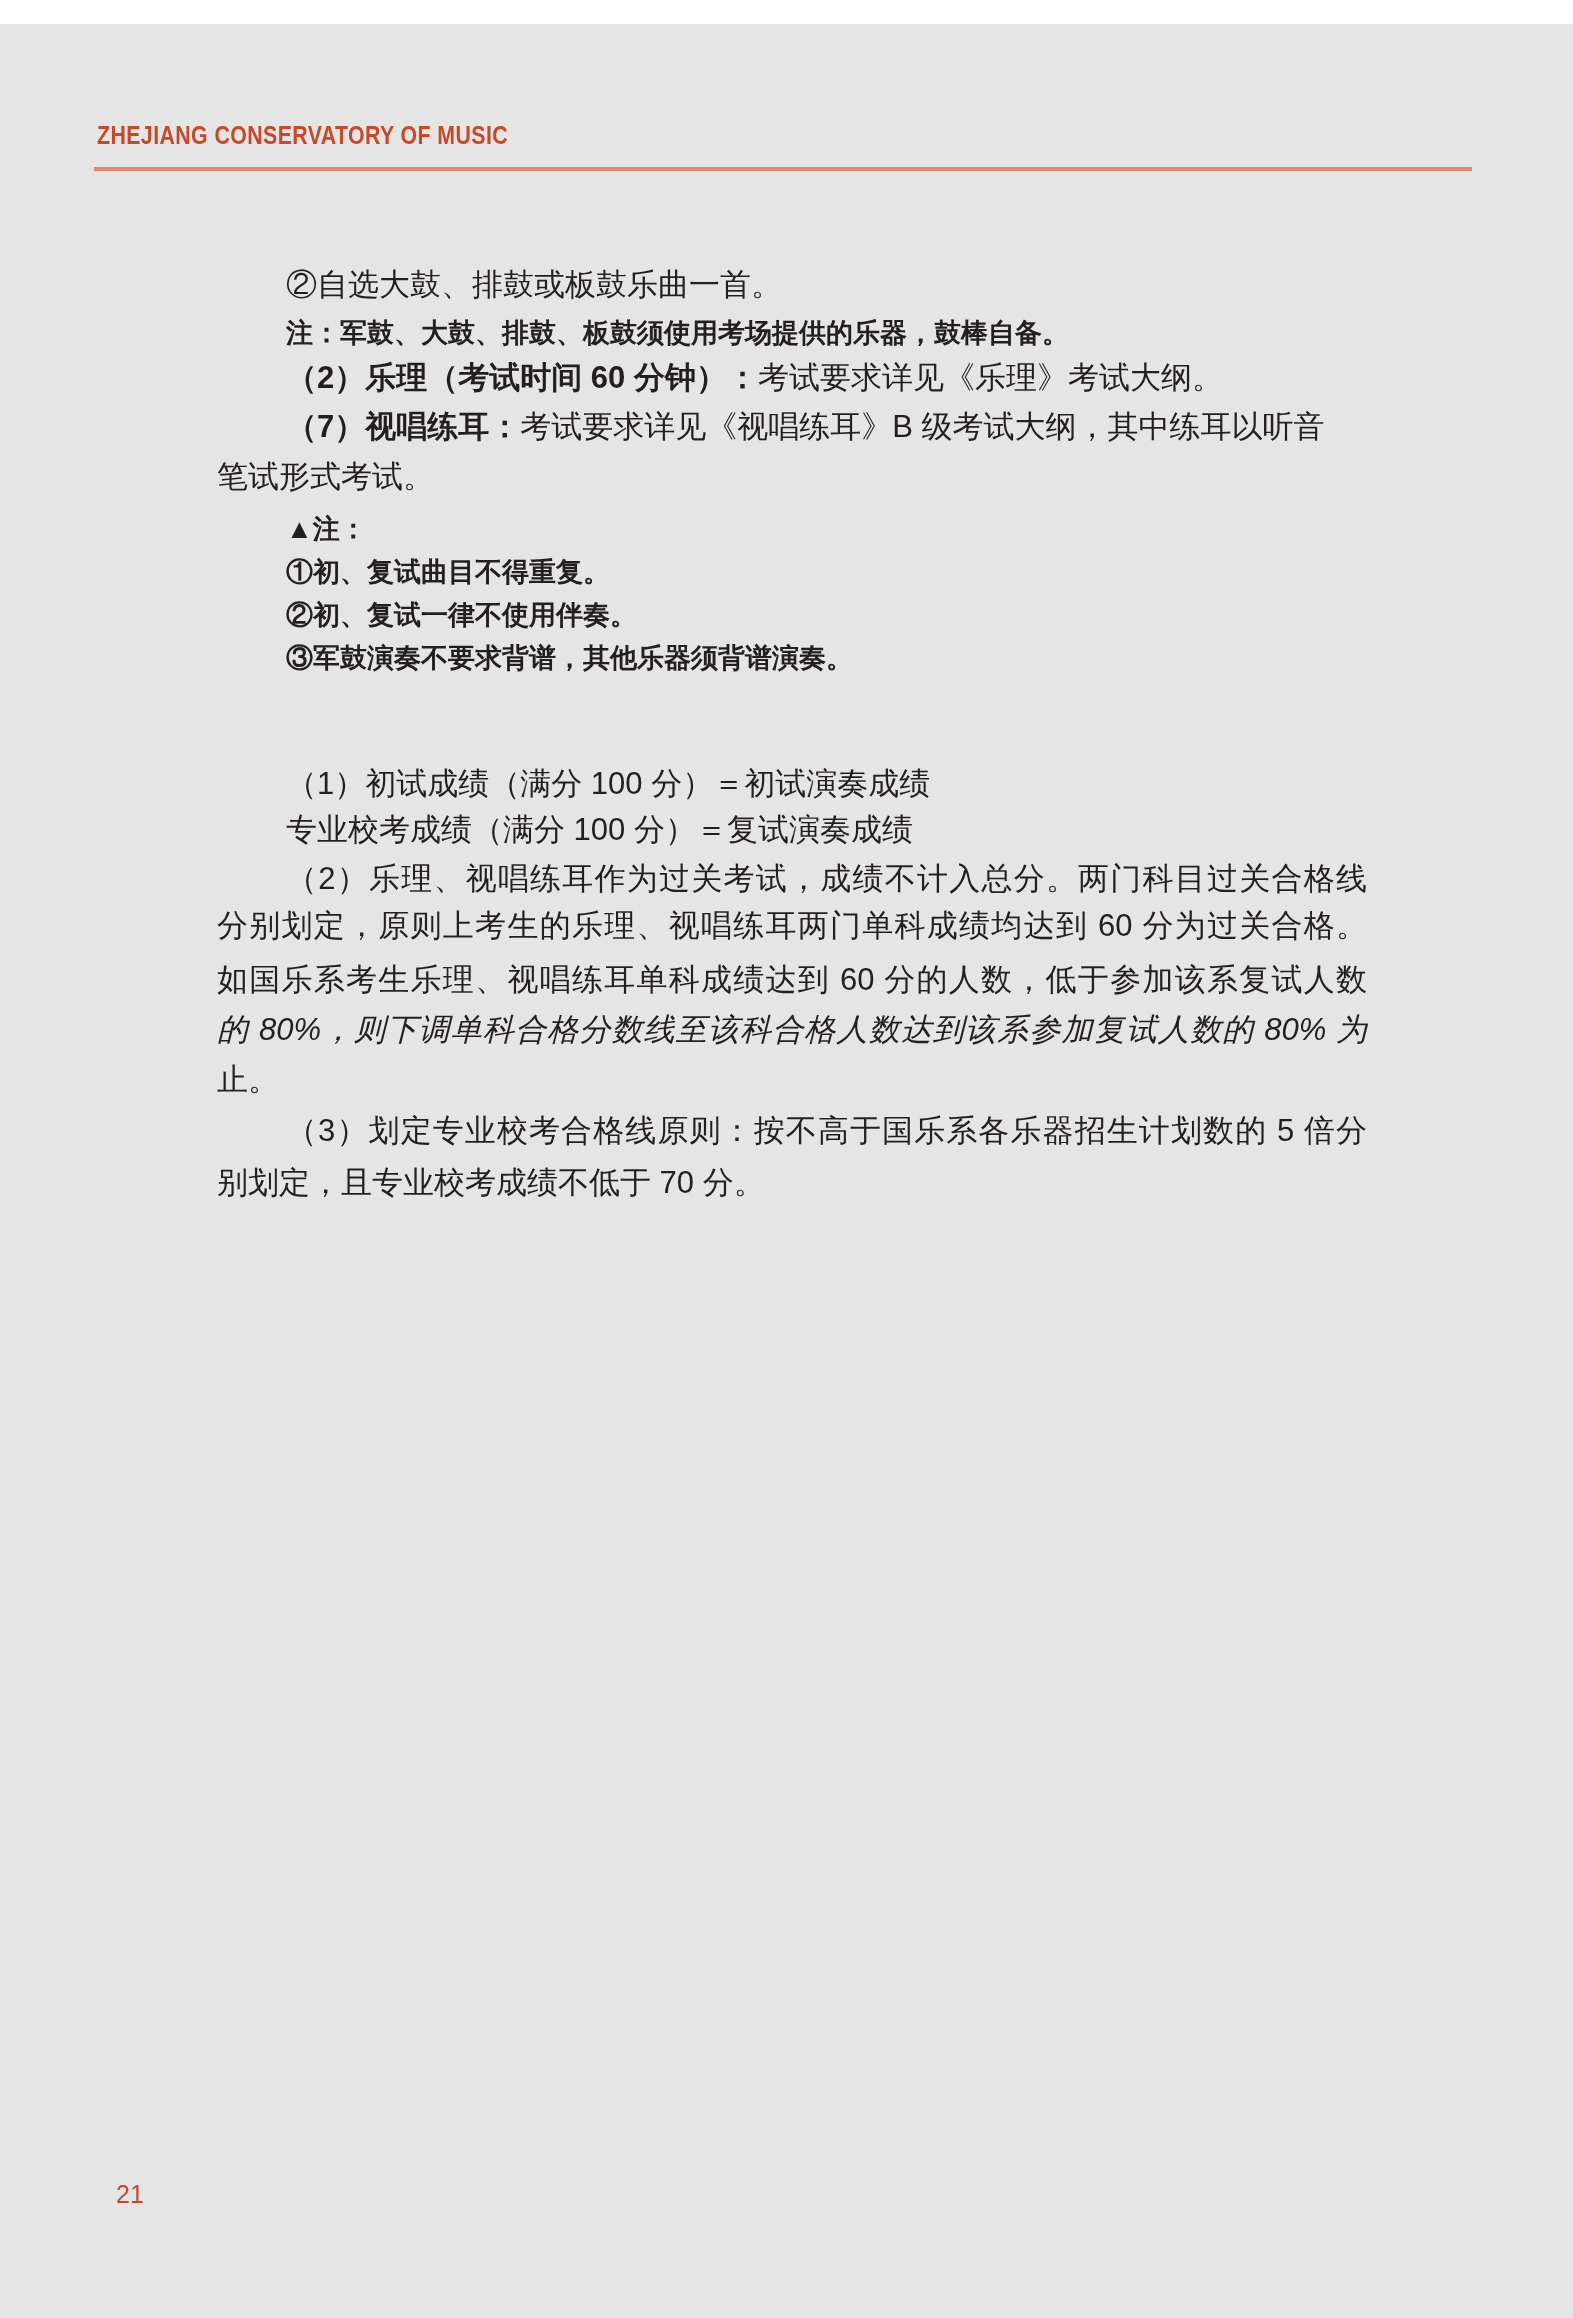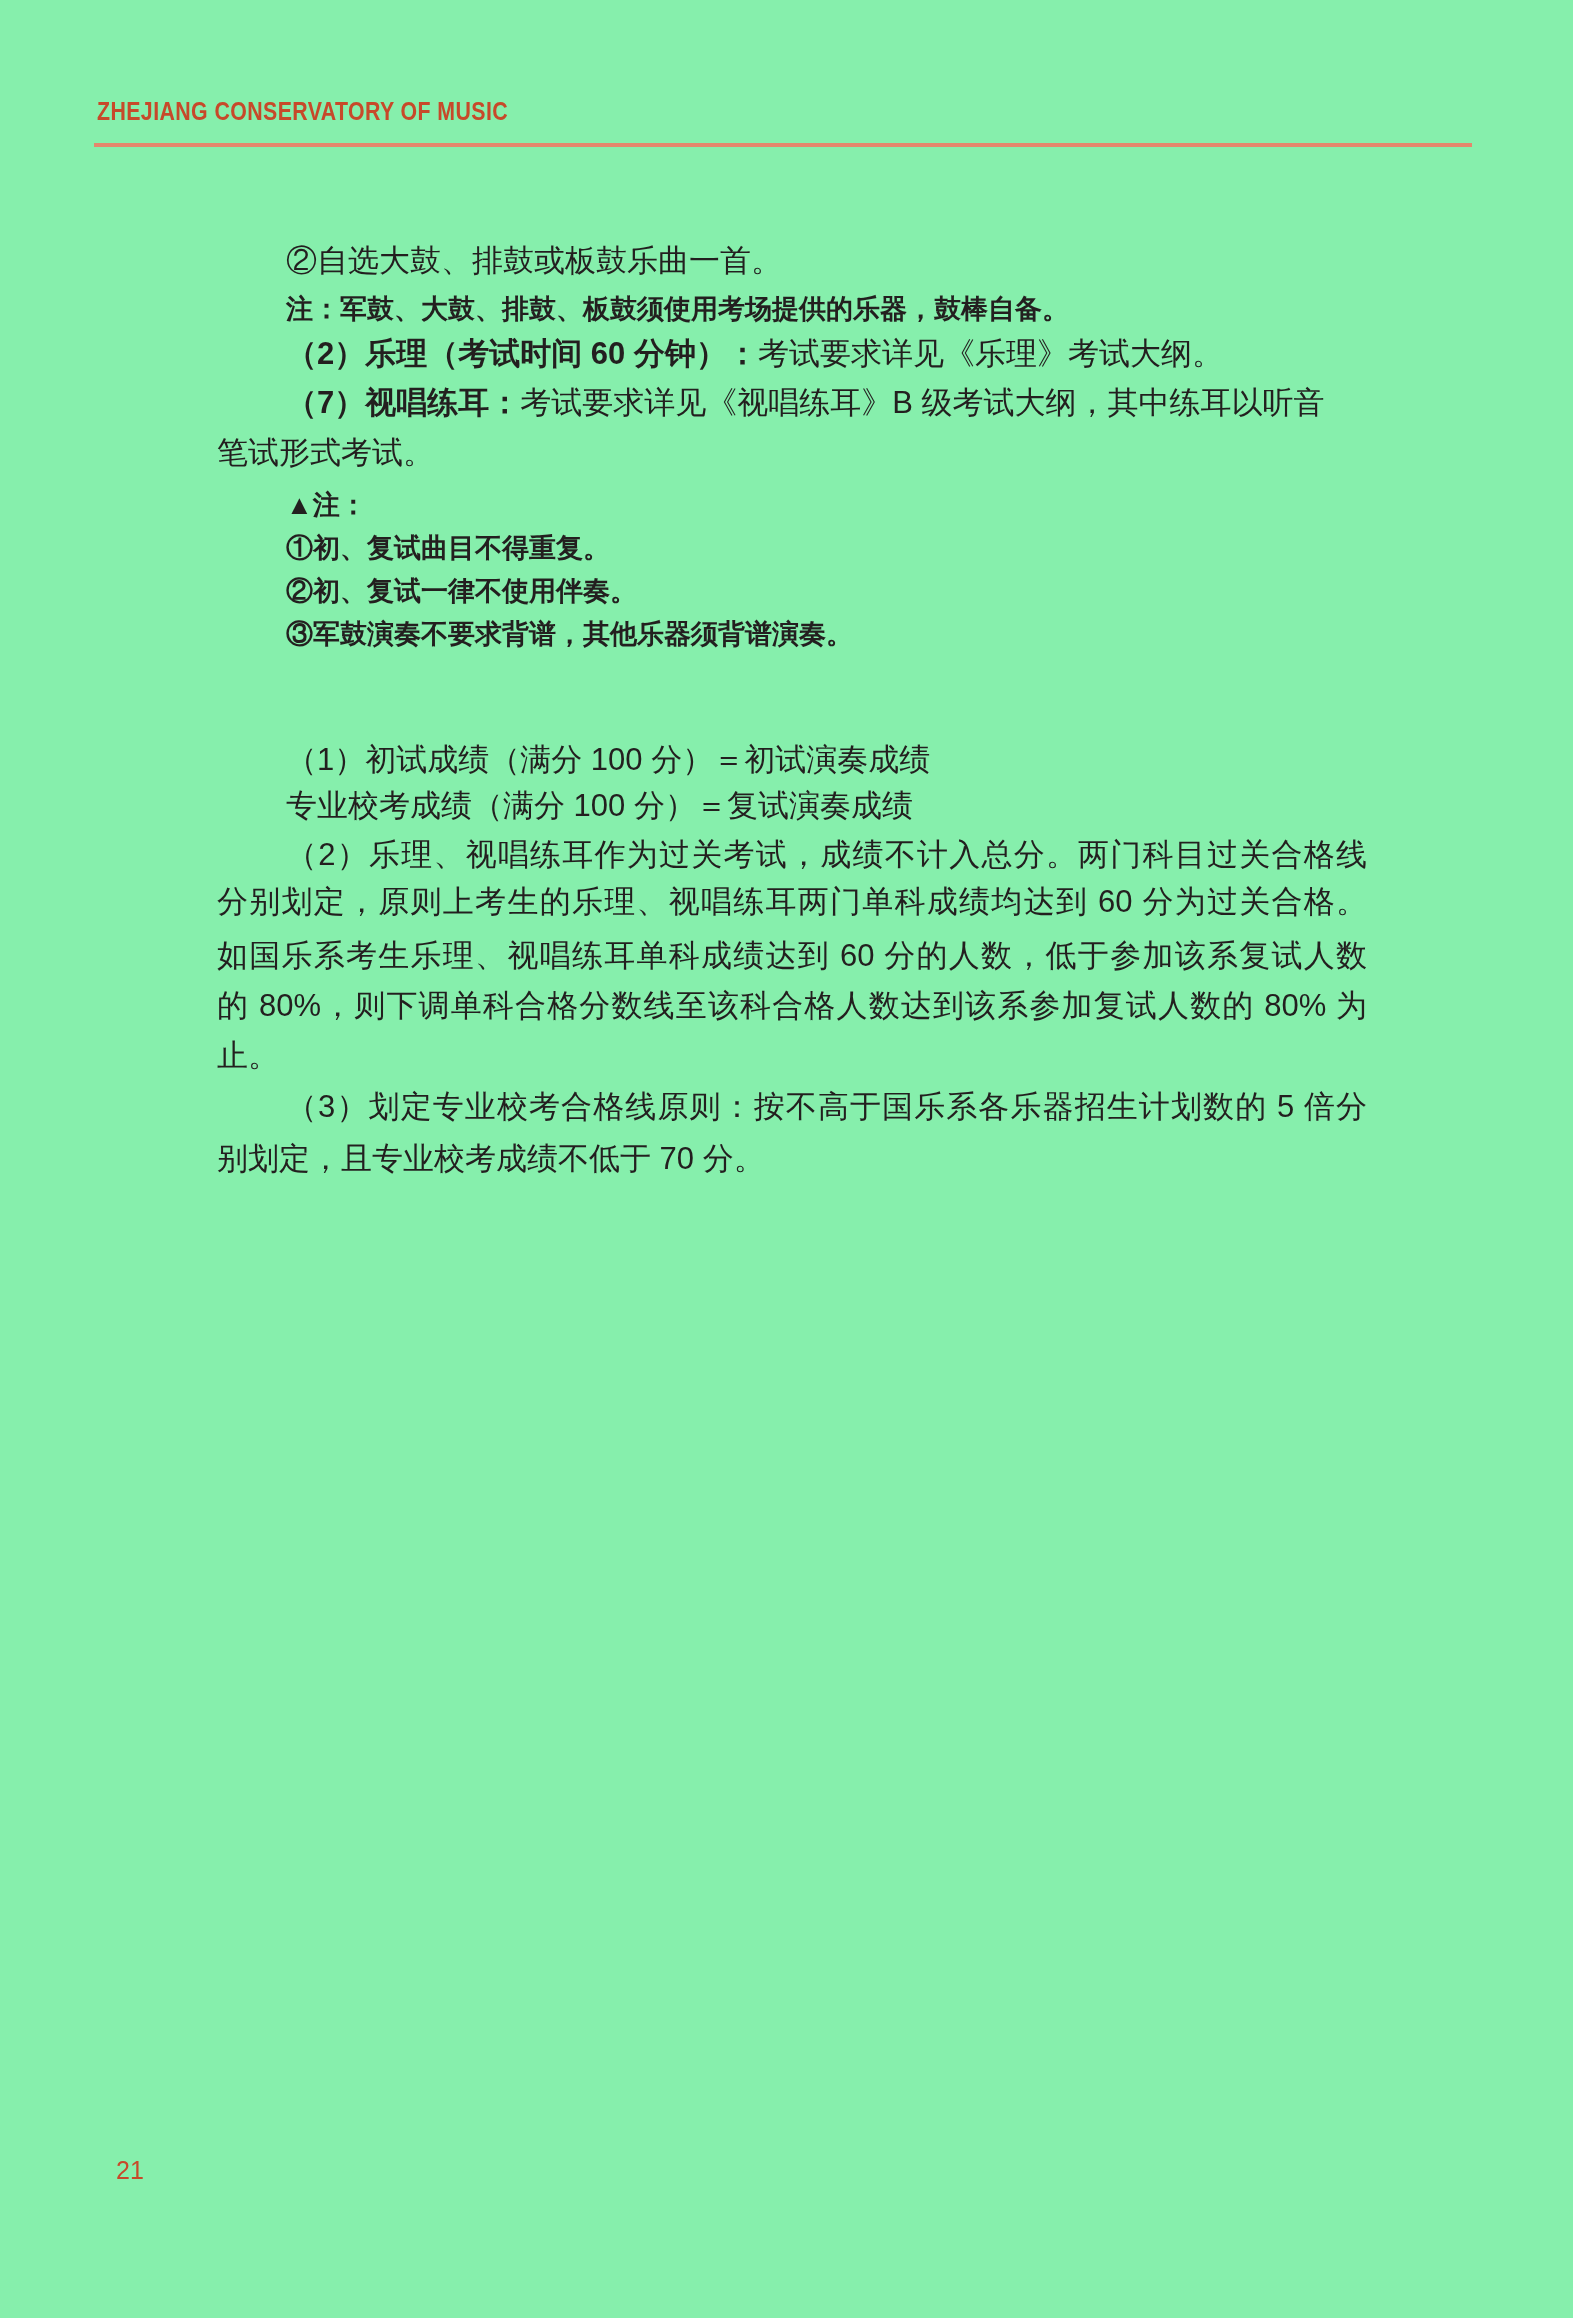--- a/index.html
+++ b/index.html
@@ -1,20 +1,20 @@
 <!DOCTYPE html>
 <html style="font-size:7.5px"><head>
 <meta charset="utf-8">
 <style>
   html,body{margin:0;padding:0;}
   body{
     width:1574px;height:2319px;position:relative;background:#ffffff;
     font-family:"Liberation Sans",sans-serif;overflow:hidden;
   }
-  .page{position:absolute;inset:0;background:#86efac;}
+  .page{position:absolute;inset:0;background:#e5e5e5;margin-top:24px;}
 
   
   .brand{
     position:absolute;left:97px;top:96px;
     font-size:26px;font-weight:700;color:#c7492a;
     letter-spacing:0.5px;white-space:nowrap;
     transform:scaleX(.82);transform-origin:left center;
   }
   .rule{
     position:absolute;left:94px;top:143px;width:1378px;height:4.2px;
@@ -29,21 +29,21 @@
   .ind{padding-left:69px;}
   .note{font-size:27px;font-weight:700;}
   .bp{font-weight:700;text-align:right;}
   .fill{text-align:justify;text-align-last:justify;}
   .short{width:auto;}
 
   .l1{top:243px;}  .l2{top:294px;}  .l3{top:336px;}  .l4{top:385px;}
   .l5{top:435px;}  .l6{top:490px;} .l7{top:533px;} .l8{top:576px;}
   .l9{top:619px;}
   .l10{top:742px;} .l11{top:788px;} .l12{top:837px;} .l13{top:884px;}
-  .l14{top:938px;} .l15{top:988px;} .l16{top:1038px;} .l17{top:1089px;}
+  .l14{top:938px;} .l15{top:988px;font-style:italic;} .l16{top:1038px;} .l17{top:1089px;}
   .l18{top:1141px;}
 
   
   .band{
     position:absolute;left:222px;top:664px;width:632px;height:50px;
     background:#fbebe7;display:flex;align-items:center;
   }
   .band-bullet{
     width:31px;height:31px;background:#d0452a;margin-left:68px;flex:0 0 auto;
   }

